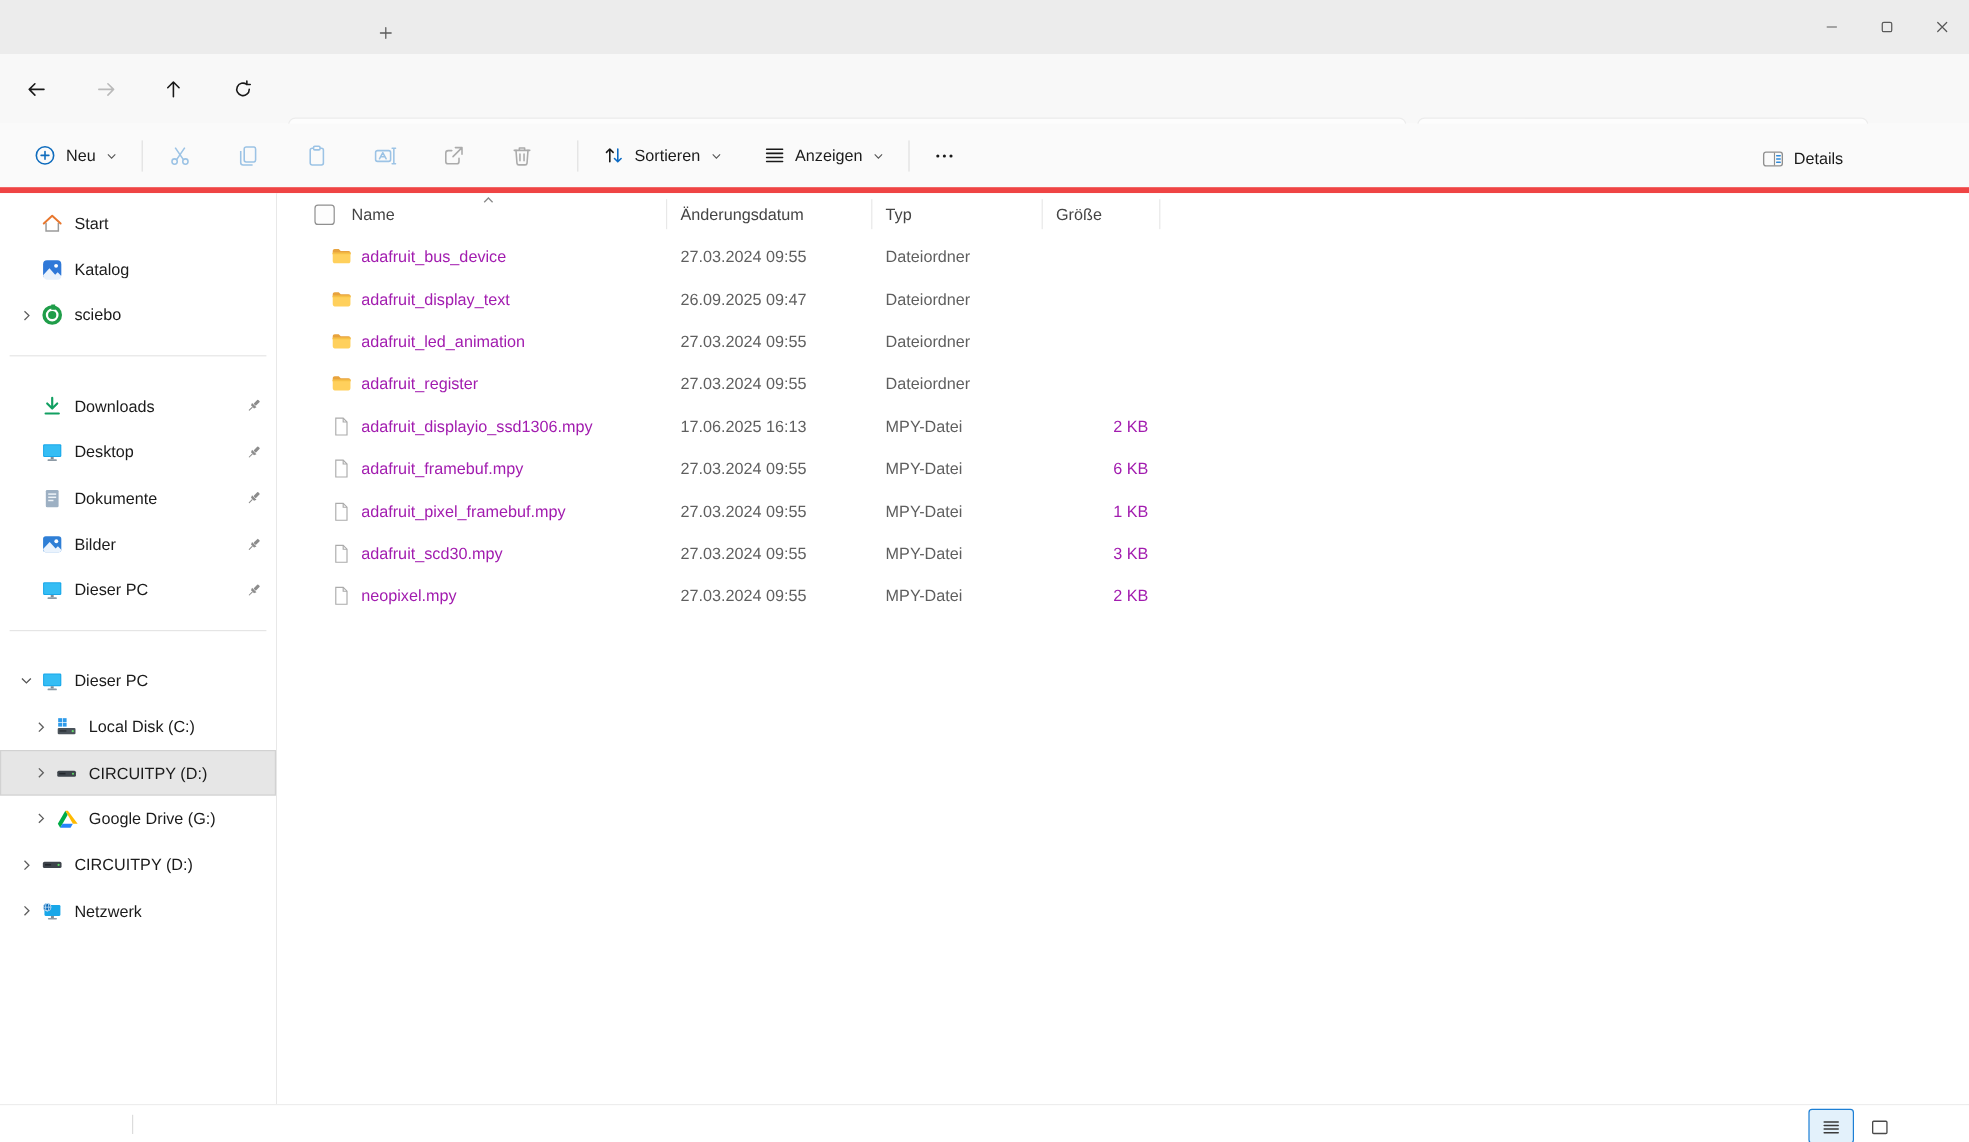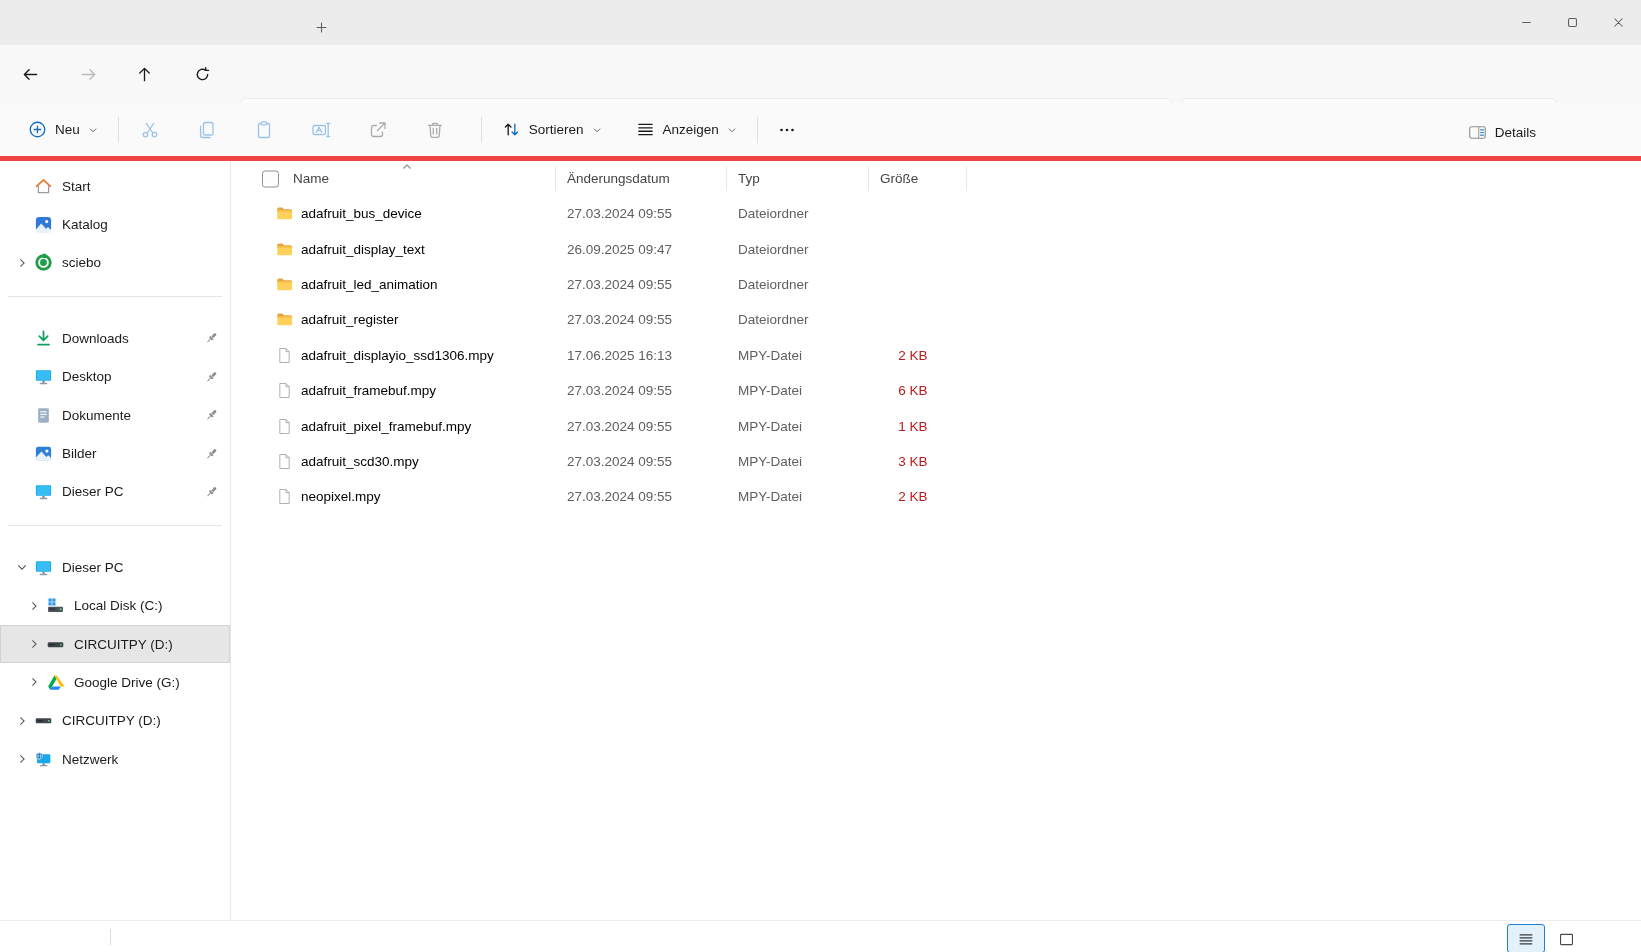--- a/index.html
+++ b/index.html
@@ -67,24 +67,24 @@
   .listheader { position:relative; display:grid; grid-template-columns:325px 171px 142px 98px auto; height:35px; align-items:center; color:#454545; }
   .hcell { position:relative; height:100%; display:flex; align-items:center; padding-left:11px; cursor:pointer; }
   .hcell.bordered::after { content:""; position:absolute; right:0; top:5px; height:25px; width:1px; background:#e8e8e8; }
   .hcell-name { padding-left:62px; }
   .hcheckbox { position:absolute; left:31px; top:50%; transform:translateY(-50%); width:17px; height:17px; border:1px solid #8f8f8f; border-radius:3px; background:#fdfdfd; cursor:pointer; }
   .sort-caret { position:absolute; left:170px; top:0px; }
   .sort-caret svg { width:12px; height:12px; }
   .frows { position:absolute; left:0; top:35px; right:0; }
   .frow { display:grid; grid-template-columns:325px 171px 142px 98px auto; height:35.4px; align-items:center; cursor:pointer; }
   .cell { white-space:nowrap; overflow:hidden; }
-  .cell.cname { display:flex; align-items:center; padding-left:45px; gap:8px; color:#000000; }
+  .cell.cname { display:flex; align-items:center; padding-left:45px; gap:8px; color:#a21caf; }
   .cell.cname .ic svg { width:17px; height:17px; }
   .cell.cdate, .cell.ctype { color:#5f5f5f; padding-left:11px; }
-  .cell.csize { color:#b91c1c; text-align:center; padding-right:10px; }
+  .cell.csize { color:#a21caf; text-align:right; padding-right:10px; }
 
   
   .statusbar { position:absolute; left:0; bottom:0; width:100%; height:32px; background:#fff; border-top:1px solid #ededed; }
   .status-count { position:absolute; left:14px; top:50%; transform:translateY(-50%); font-size:18px; color:#0c4a6e;margin-top:32px; }
   .status-sep { position:absolute; left:110px; top:8px; height:16px; width:1px; background:#dcdcdc; }
   .view-toggle-details { position:absolute; right:96px; top:3px; width:38px; height:29px; background:#e3f1fb; border:1.5px solid #1c7fd5; border-radius:3px; display:flex; align-items:center; justify-content:center; cursor:pointer; }
   .view-toggle-details svg { width:18px; height:18px; }
   .view-toggle-large { position:absolute; right:63px; top:7px; width:24px; height:22px; background:transparent; border:none; display:flex; align-items:center; justify-content:center; cursor:pointer; }
   .view-toggle-large svg { width:17px; height:17px; }
 </style>

